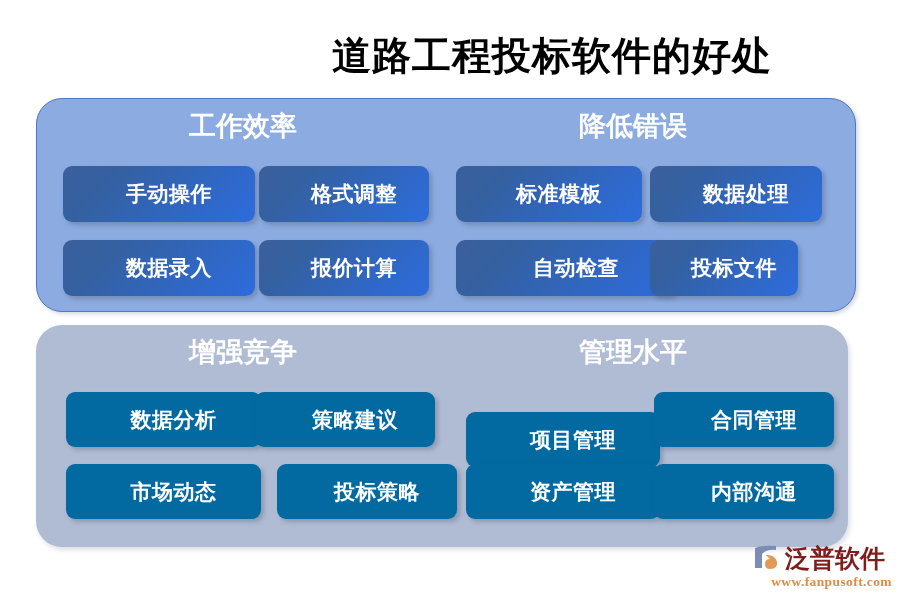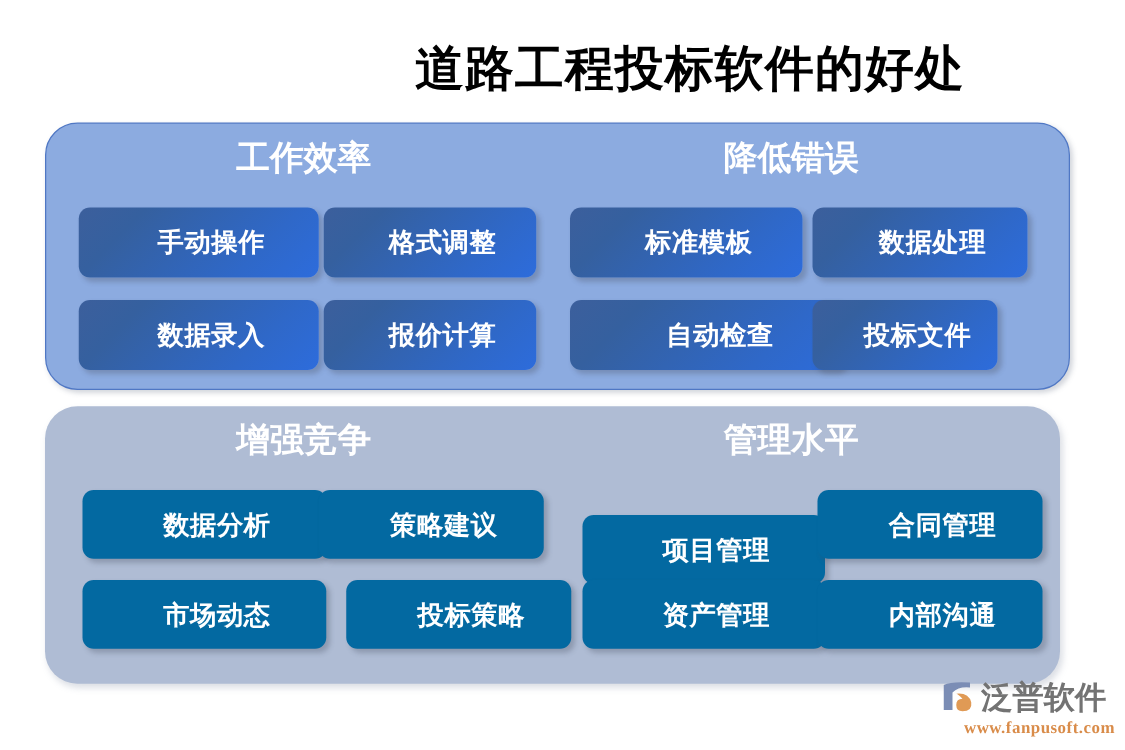--- a/index.html
+++ b/index.html
@@ -111,21 +111,21 @@
   }
   .logo-mark {
     width: 30px;
     height: 28px;
     margin-right: 3px;
     flex: 0 0 auto;
   }
   .logo-text {
     font-size: 25px;
     font-weight: bold;
-    color: #737373;
+    color: #7f1d1d;
     line-height: 1;
     font-family: "Liberation Serif", "DejaVu Serif", serif;
     letter-spacing: 0px;
   }
   .logo-url {
     margin-top: 1px;
     font-size: 13.5px;
     color: #d98c4a;
     font-weight: bold;
     letter-spacing: 0.4px;

